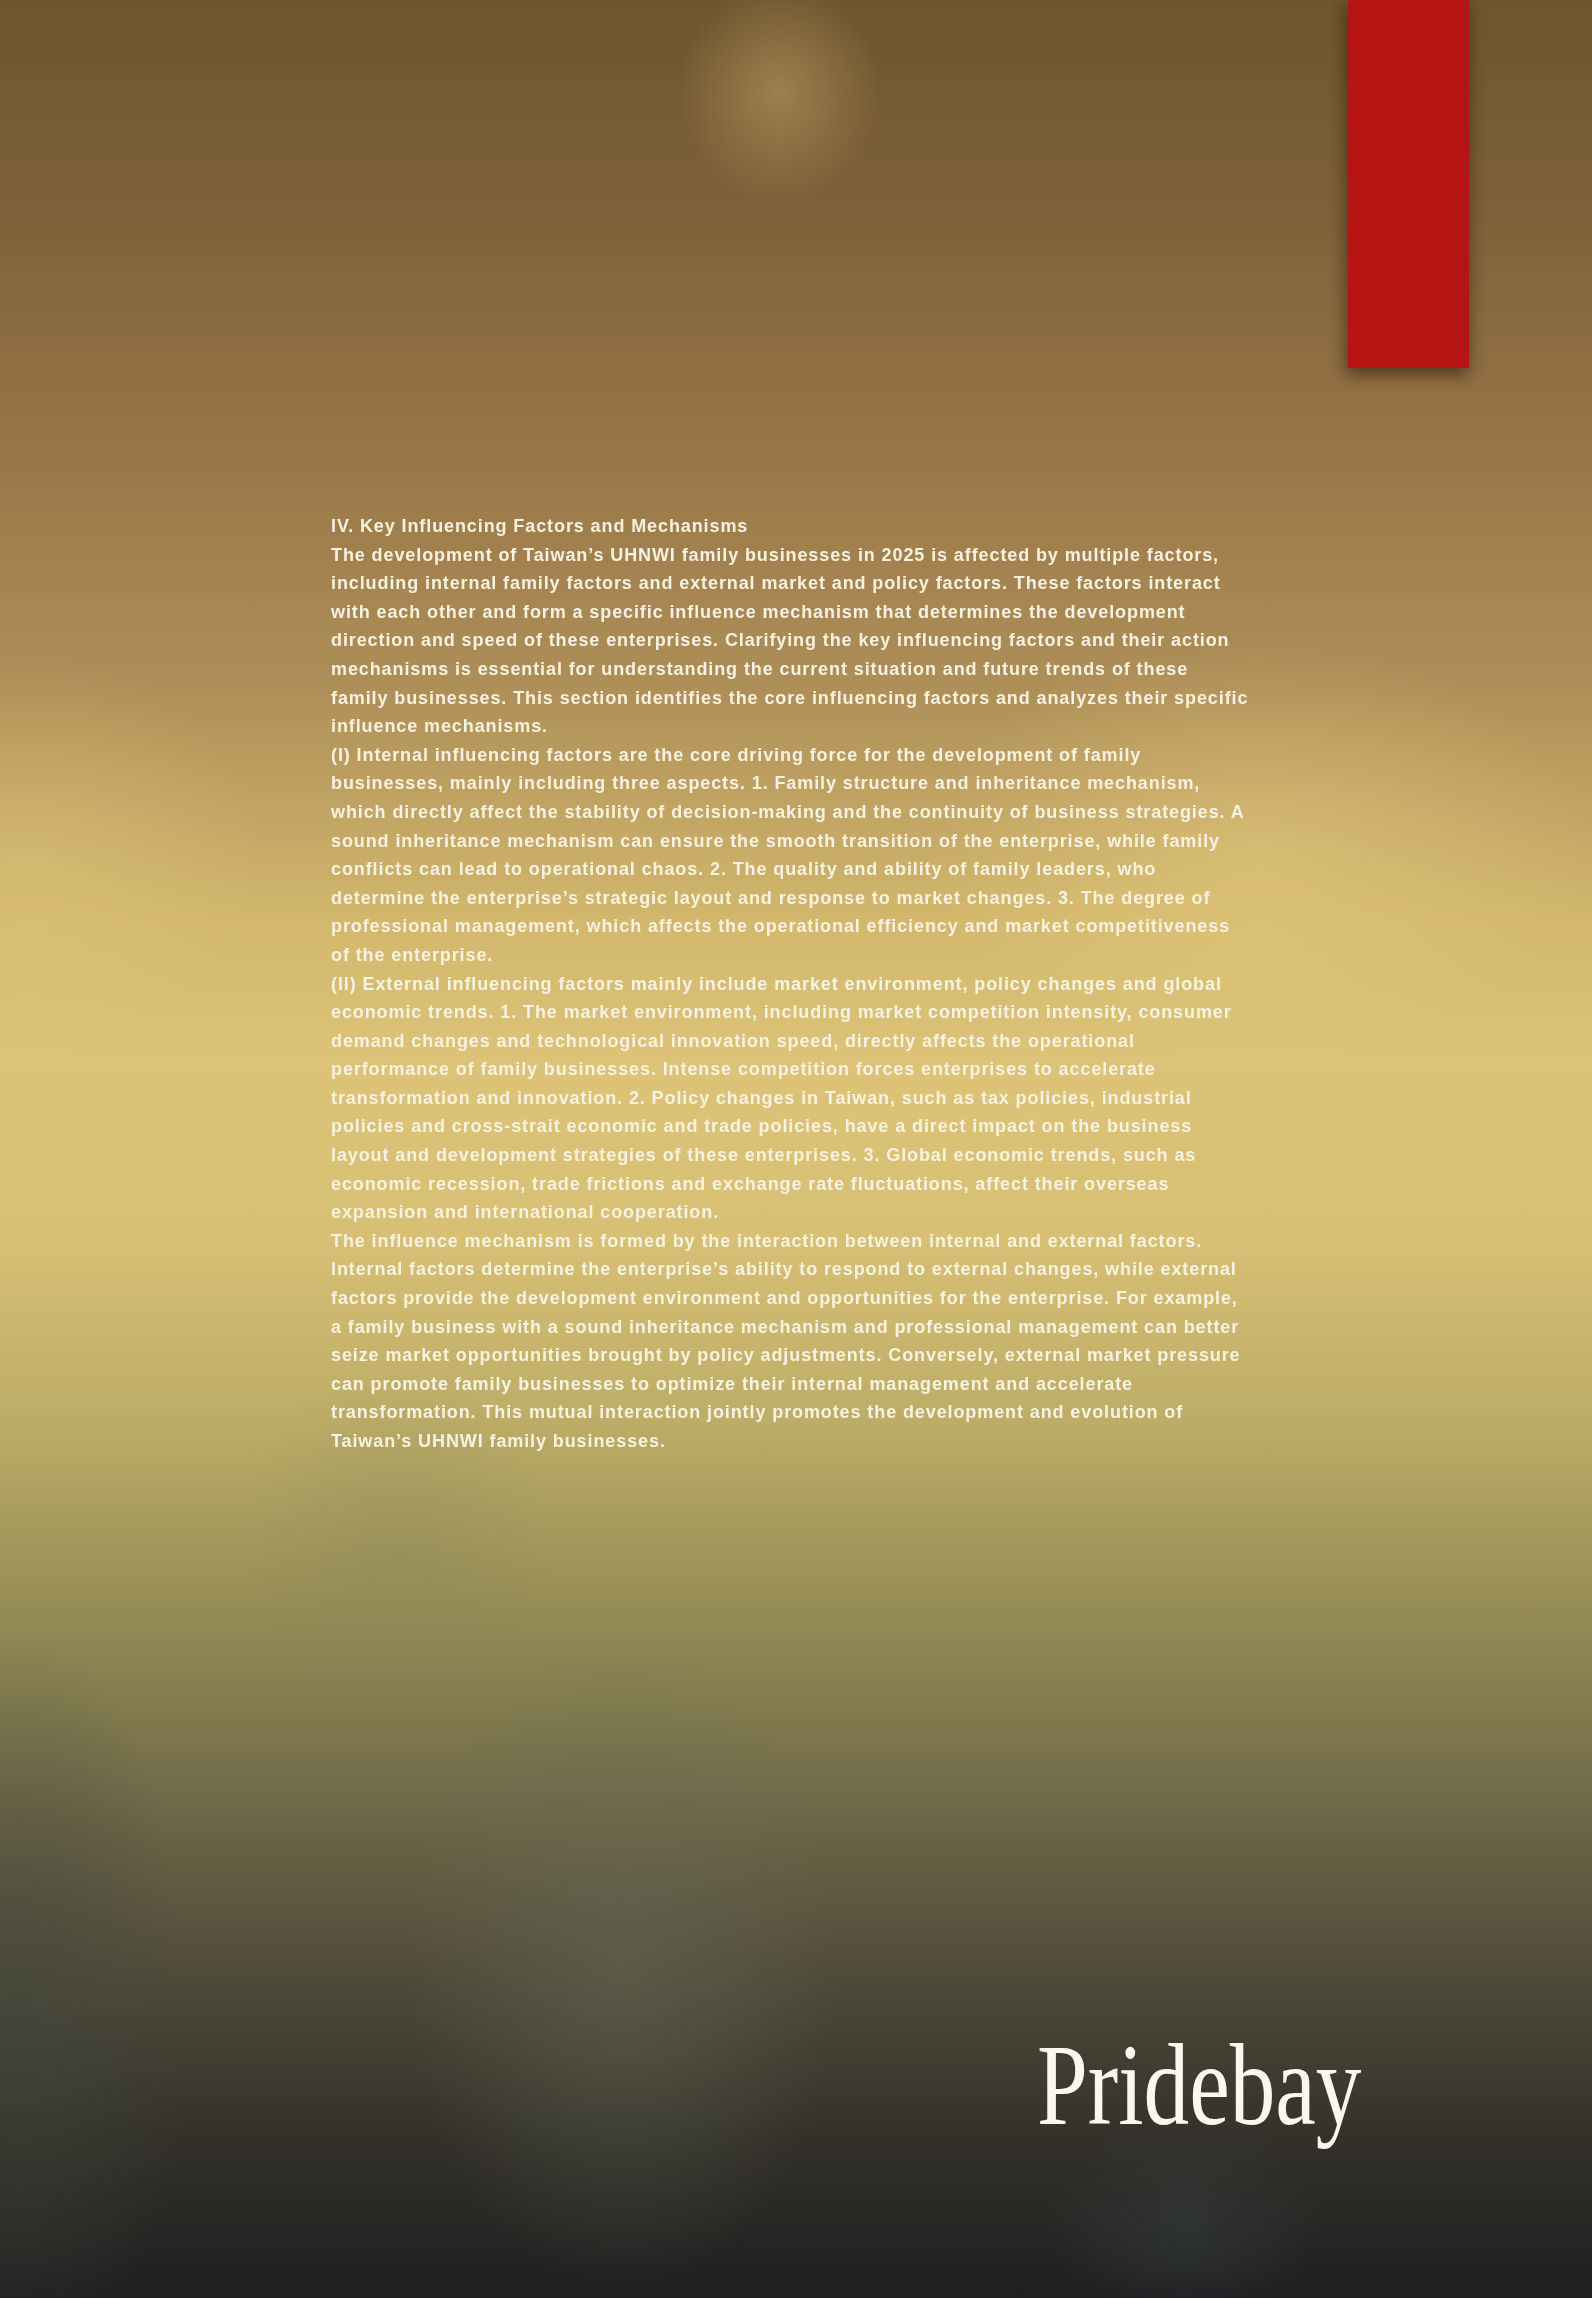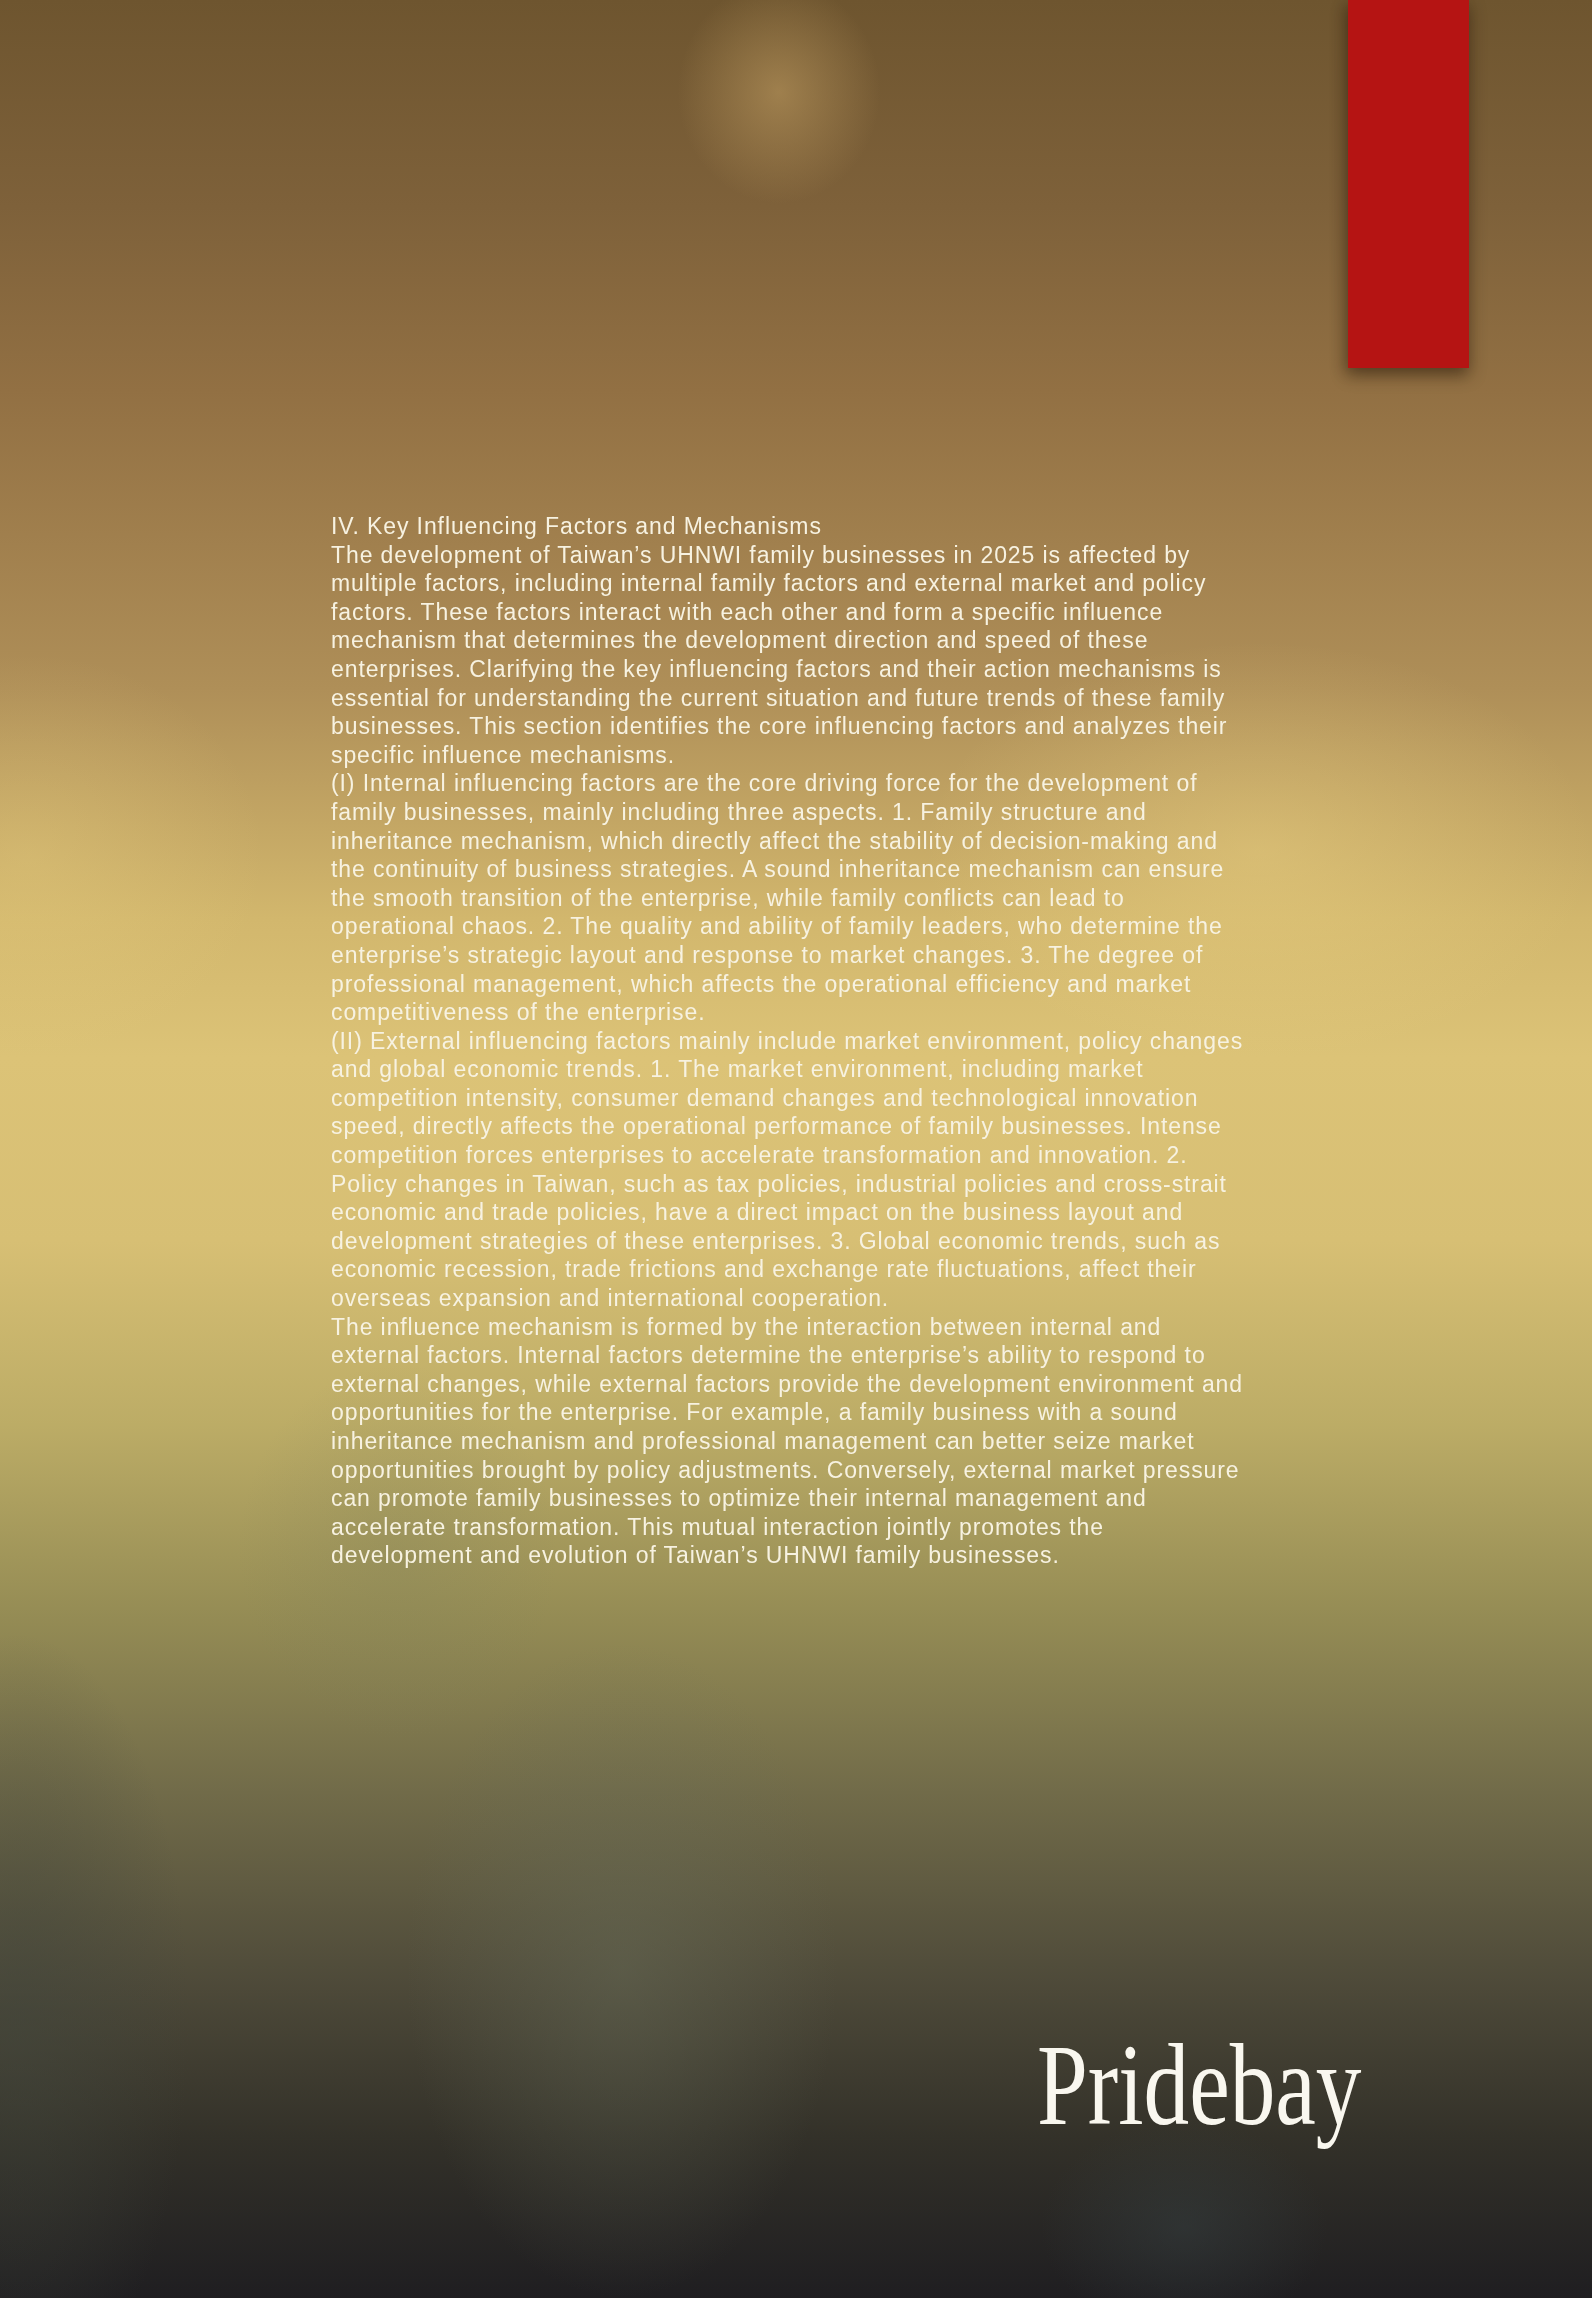--- a/index.html
+++ b/index.html
@@ -45,24 +45,24 @@
     height: 368px;
     background: #B51413;
     box-shadow: 0 7px 16px rgba(40, 25, 8, 0.45), -4px 5px 12px rgba(40, 25, 8, 0.22);
   }
   .content {
     position: absolute;
     left: 331px;
     top: 512px;
     width: 920px;
     color: #F7F2E1;
-    font-size: 23px;
+    font-size: 18px;
     line-height: 28.6px;
     letter-spacing: 0.9px;
-    font-weight: 400;
+    font-weight: 700;
   }
   .content p, .content .heading {
     margin: 0;
     padding: 0;
   }
   .logo {
     position: absolute;
     left: 1037px;
     top: 2015px;
     color: #F9F7EF;

